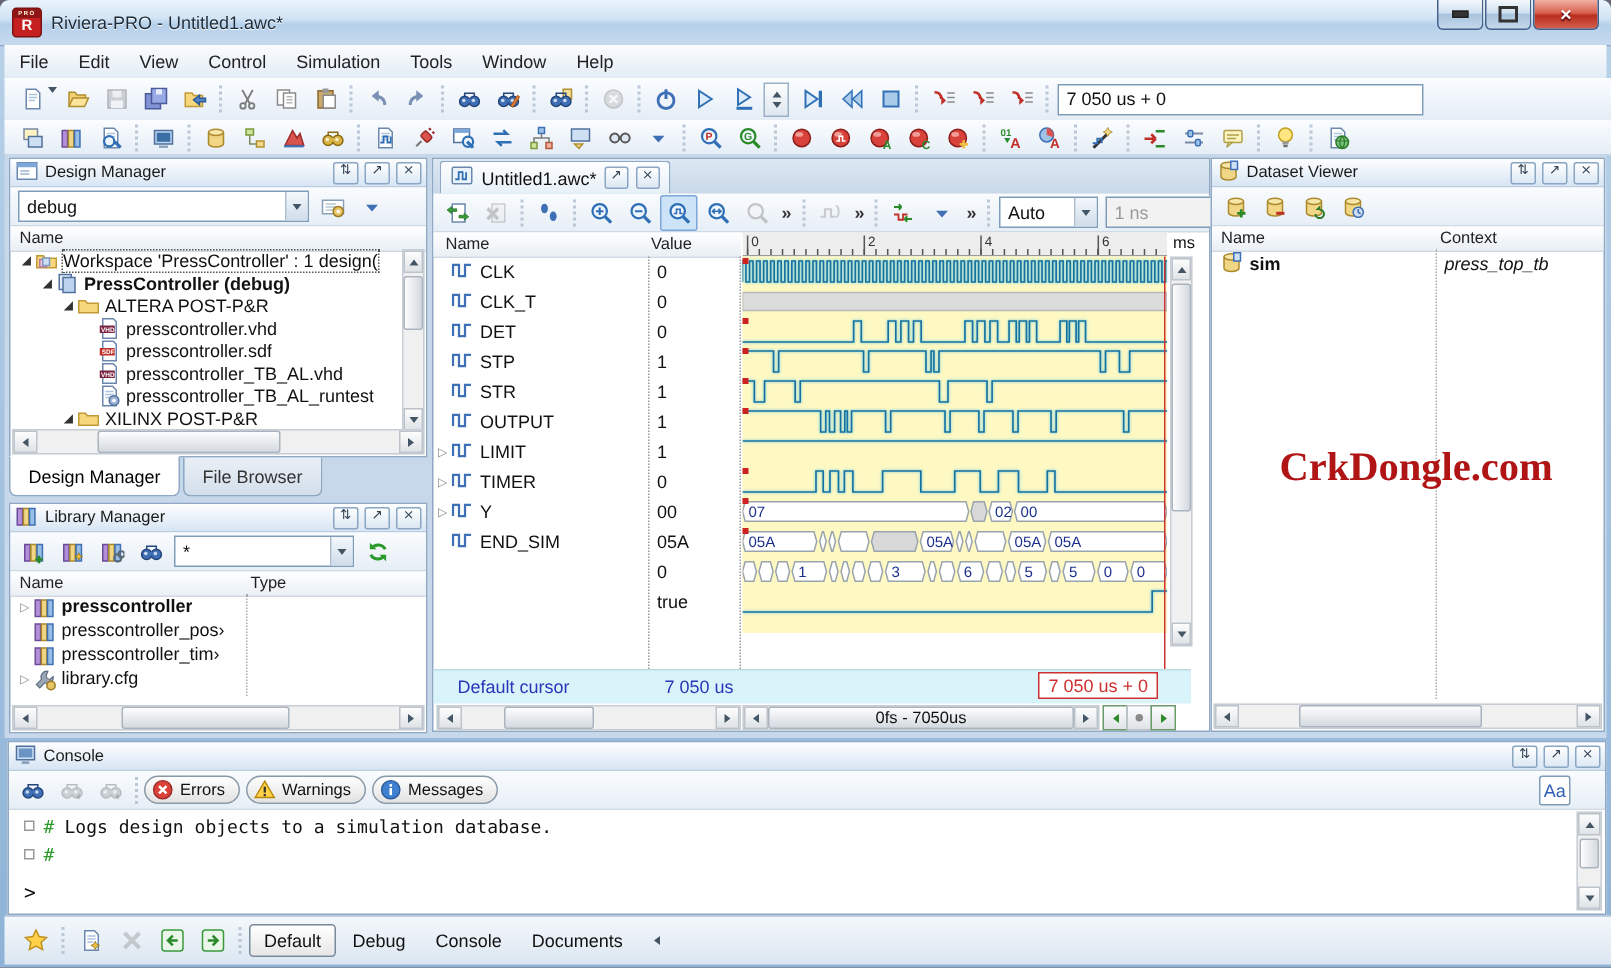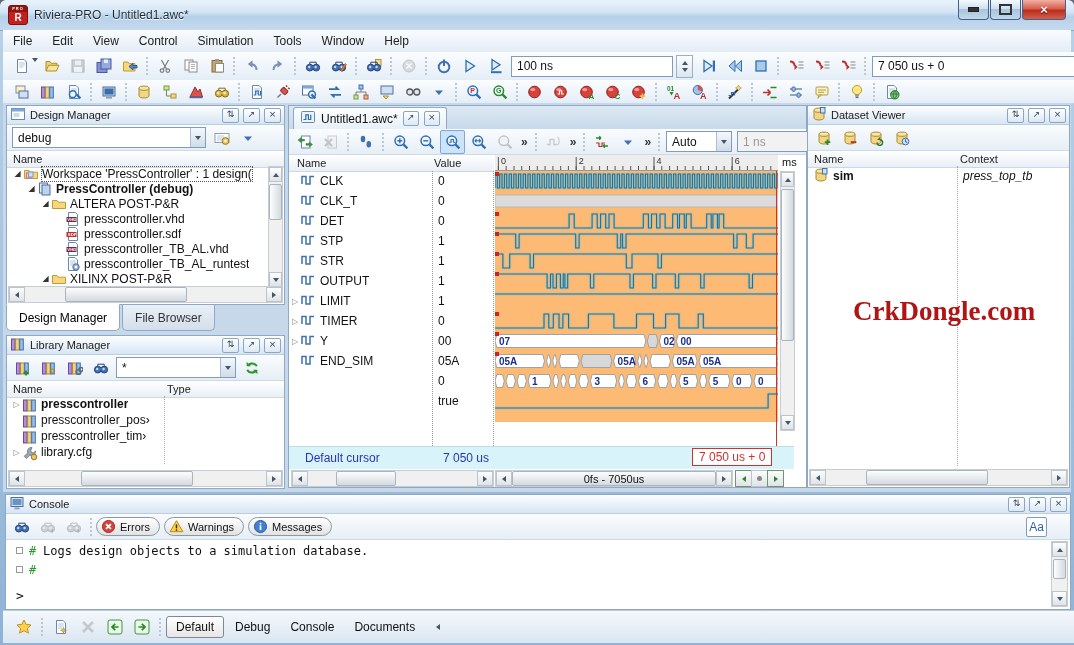--- a/index.html
+++ b/index.html
@@ -259,21 +259,20 @@
         <svg width="16" height="16" viewBox="0 0 16 16">
           <path d="M4 2.5L12.5 8 4 13.5z" fill="#dcecfa" stroke="#2f6fb5" stroke-width="1.3"></path>
         </svg>
       </span>
       <span class="tbi">
         <svg width="16" height="16" viewBox="0 0 16 16">
           <path d="M4 1.5L12 6.8 4 12z" fill="#dcecfa" stroke="#2f6fb5" stroke-width="1.3"></path>
           <path d="M3 14.2h10.5" stroke="#2f6fb5" stroke-width="2"></path>
         </svg>
       </span>
-      <span class="tb-field" style="width: 150px;">100 ns</span>
       <span class="spinner">
         <span class="tri-up"></span>
         <span class="tri-down"></span>
       </span>
       <span class="tbi">
         <svg width="16" height="16" viewBox="0 0 16 16">
           <path d="M3 2.5L11 8l-8 5.5z" fill="#dcecfa" stroke="#2f6fb5" stroke-width="1.3"></path>
           <rect x="11.8" y="2.5" width="2.2" height="11" fill="#2f6fb5"></rect>
         </svg>
       </span>
@@ -1021,21 +1020,21 @@
           <div class="val-row">1</div>
           <div class="val-row">1</div>
           <div class="val-row">1</div>
           <div class="val-row">1</div>
           <div class="val-row">0</div>
           <div class="val-row">00</div>
           <div class="val-row">05A</div>
           <div class="val-row">0</div>
           <div class="val-row">true</div>
         </div>
-      <div id="wave-rows" style="position:absolute;left:206px;top:65px;width:283px;height:251px;background:#fdba74;font-weight:bold;">
+      <div id="wave-rows" style="position:absolute;left:206px;top:65px;width:283px;height:251px;background:#fef9c3;">
           <div class="wrow">
             <svg class="dig" width="283" height="20">
               <path d="M0 17H0.0V3H2.3V17H4.7V3H7.0V17H9.4V3H11.7V17H14.1V3H16.4V17H18.8V3H21.1V17H23.5V3H25.8V17H28.2V3H30.5V17H32.9V3H35.2V17H37.6V3H39.9V17H42.3V3H44.6V17H47.0V3H49.3V17H51.7V3H54.0V17H56.4V3H58.7V17H61.1V3H63.4V17H65.8V3H68.1V17H70.5V3H72.8V17H75.2V3H77.5V17H79.9V3H82.2V17H84.6V3H86.9V17H89.3V3H91.6V17H94.0V3H96.3V17H98.7V3H101.0V17H103.4V3H105.7V17H108.1V3H110.4V17H112.8V3H115.1V17H117.5V3H119.8V17H122.2V3H124.5V17H126.9V3H129.2V17H131.6V3H133.9V17H136.3V3H138.6V17H141.0V3H143.3V17H145.7V3H148.0V17H150.4V3H152.7V17H155.1V3H157.4V17H159.8V3H162.1V17H164.5V3H166.8V17H169.2V3H171.5V17H173.9V3H176.2V17H178.6V3H180.9V17H183.3V3H185.6V17H188.0V3H190.3V17H192.7V3H195.0V17H197.4V3H199.7V17H202.1V3H204.4V17H206.8V3H209.1V17H211.5V3H213.8V17H216.2V3H218.5V17H220.9V3H223.2V17H225.6V3H227.9V17H230.3V3H232.6V17H235.0V3H237.3V17H239.7V3H242.0V17H244.4V3H246.7V17H249.1V3H251.4V17H253.8V3H256.1V17H258.5V3H260.8V17H263.2V3H265.5V17H267.9V3H270.2V17H272.6V3H274.9V17H277.3V3H279.6V17H282.0V3H284.3V17H283" fill="none" stroke="#15729f" stroke-width="1.1"></path>
             </svg>
             <span class="mark"></span>
           </div>
           <div class="wrow">
             <svg class="" width="283" height="20">
               <rect x="0" y="4" width="283" height="12" fill="#dcdcdc" stroke="#b8b8b8"></rect>
             </svg>

